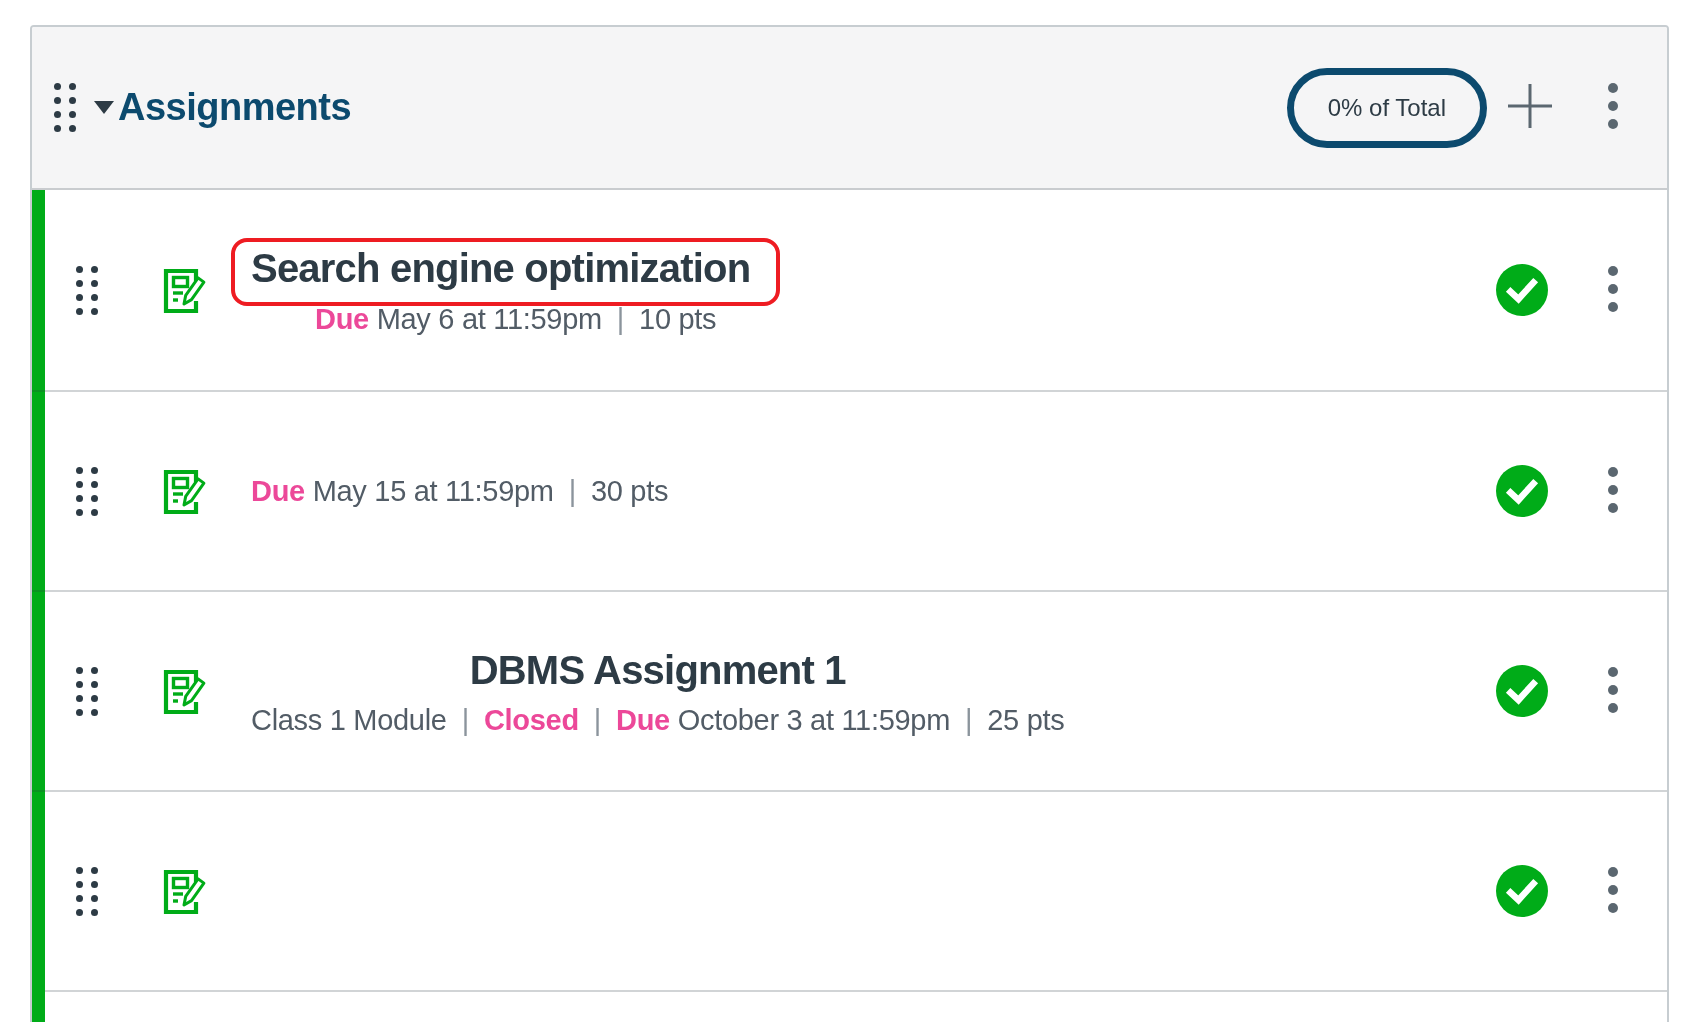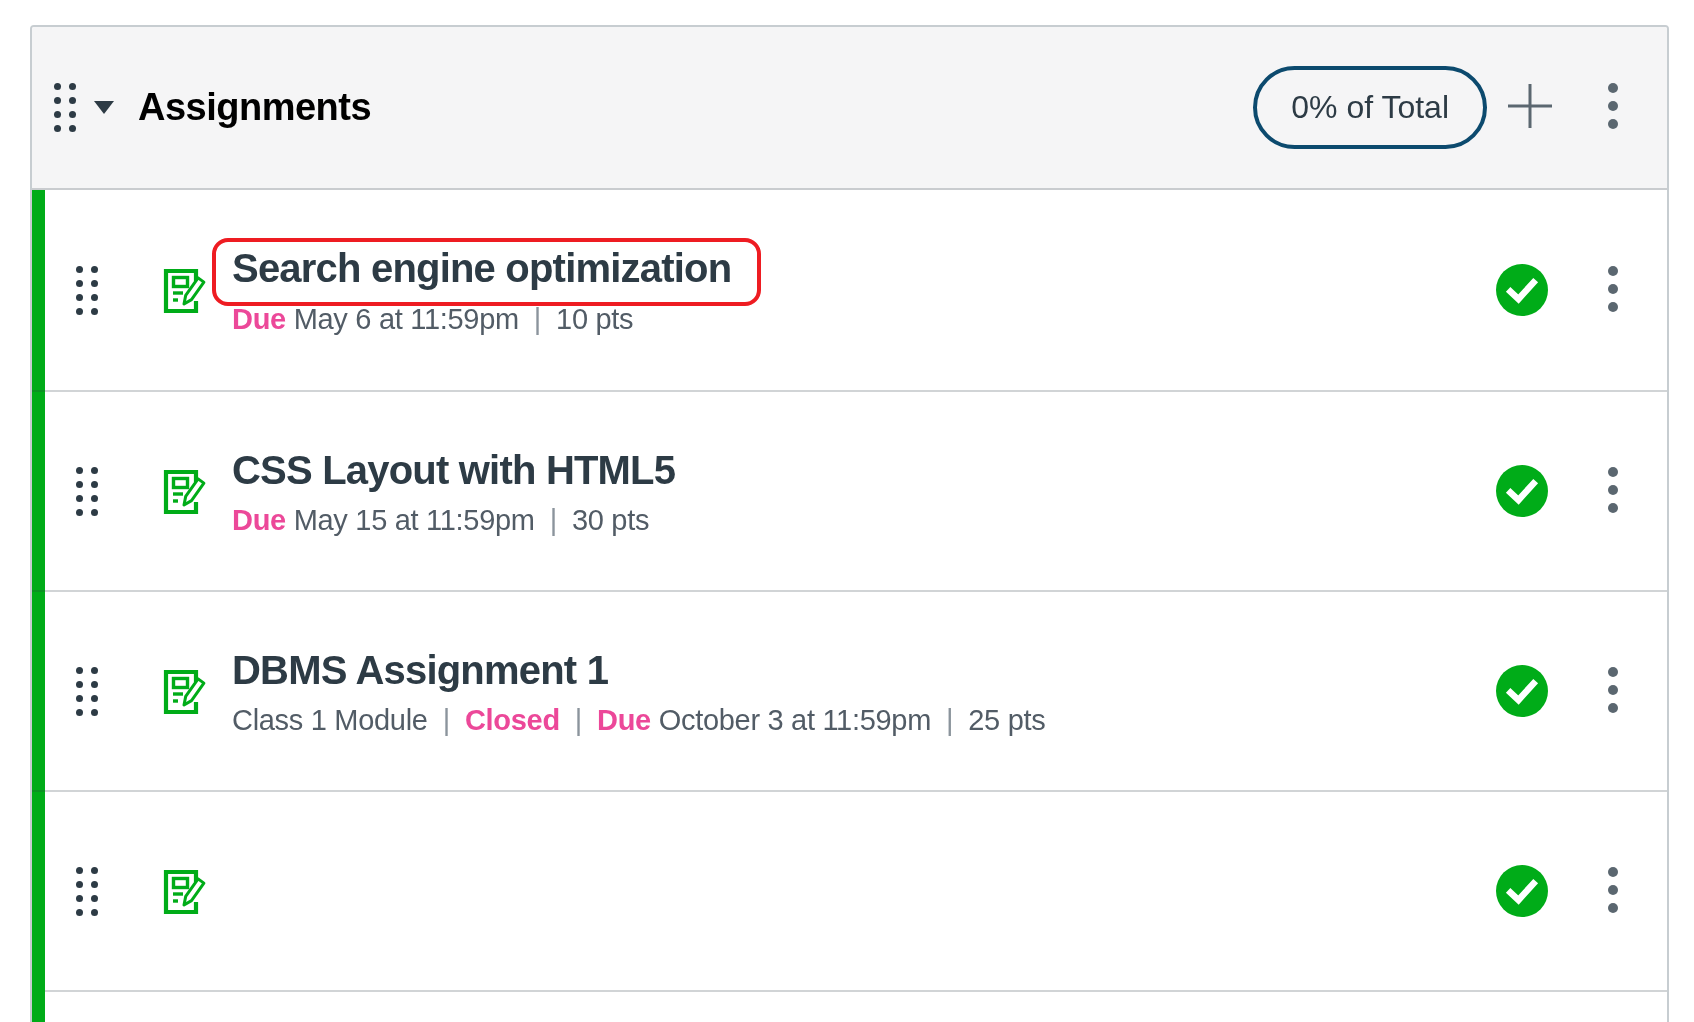--- a/index.html
+++ b/index.html
@@ -25,32 +25,32 @@
   
   .panel-header {
     height: 163px;
     background: #F5F5F6;
     border-bottom: 2px solid rgba(45,59,69,0.22);
     display: flex;
     align-items: center;
     padding: 0 48px 0 22px;
   }
   .group-title {
-    margin-left: 24px;
+    margin-left: 4px;
     font-size: 38px;
     font-weight: 700;
     letter-spacing: -0.5px;
-    color: #000000;
+    color: #0c4a6e;
   }
   .flex-spacer { flex: 1; }
   .weight-pill {
-    border: 4px solid #0c4a6e;
+    border: 7px solid #0c4a6e;
     border-radius: 48px;
     padding: 19px 34px;
-    font-size: 32px;
+    font-size: 24px;
     color: #2D3B45;
     background: #F5F5F6;
     white-space: nowrap;
   }
   button { background: none; border: none; cursor: pointer; display: inline-flex; align-items: center; justify-content: center; }
   .add-btn { margin-left: 18px; }
   .kebab-btn { margin-left: 52px; }
 
   
   .drag-handle {
@@ -82,21 +82,21 @@
     display: flex;
     align-items: center;
     height: 200px;
     padding: 0 48px 0 44px;
     position: relative;
   }
   .row + .row, .row-partial { border-top: 2px solid rgba(45,59,69,0.22); }
   .row-partial { height: 120px; }
 
   .type-icon { margin-left: 55px; line-height: 0; }
-  .row-text { margin-left: 23px; display: flex; flex-direction: column; gap: 10px; }
+  .row-text { margin-left: 42px; display: flex; flex-direction: column; gap: 10px; text-align: center; }
   .title-line { height: 48px; position: relative; }
   .title {
     font-size: 40px;
     font-weight: 700;
     letter-spacing: -0.8px;
     color: #2D3B45;
     line-height: 48px;
     text-decoration: none;
     white-space: nowrap;
     cursor: pointer;
@@ -207,21 +207,20 @@
               <i></i>
             </div>
             <div class="type-icon"><svg width="56" height="56" viewBox="0 0 56 56" fill="none" aria-hidden="true">
                 <path d="M43 19 V9 H13 V49 H43 V39" stroke="#00AC18" stroke-width="4.2"></path>
                 <rect x="20.5" y="15.5" width="14" height="9" stroke="#00AC18" stroke-width="3.4"></rect>
                 <path d="M20 31 H30" stroke="#00AC18" stroke-width="3.4"></path>
                 <path d="M20 38 H25" stroke="#00AC18" stroke-width="3.4"></path>
                 <path d="M45.1 15.9 L50.9 20.1 L38.5 37.6 L31 42 L32.7 33.4 Z" fill="#ffffff" stroke="#00AC18" stroke-width="3" stroke-linejoin="round"></path>
               </svg></div>
             <div class="row-text">
-              <div class="title-line"><a class="title">CSS Layout with HTML5</a></div>
               <div class="details"><span class="seg b">Due </span><span class="seg">May 15 at 11:59pm</span><span class="pipe">|</span><span class="seg">30 pts</span></div>
             </div>
             <div class="flex-spacer"></div>
             <button class="pub-btn">
               <svg width="54" height="54" viewBox="0 0 54 54" aria-hidden="true">
                 <circle cx="27" cy="27" r="26" fill="#00AC18"></circle>
                 <path d="M15.5 28.5 L23.5 36 L38.5 19.5" stroke="#ffffff" stroke-width="6.5" fill="none" stroke-linecap="square"></path>
               </svg>
             </button>
             <button class="kebab-btn">

